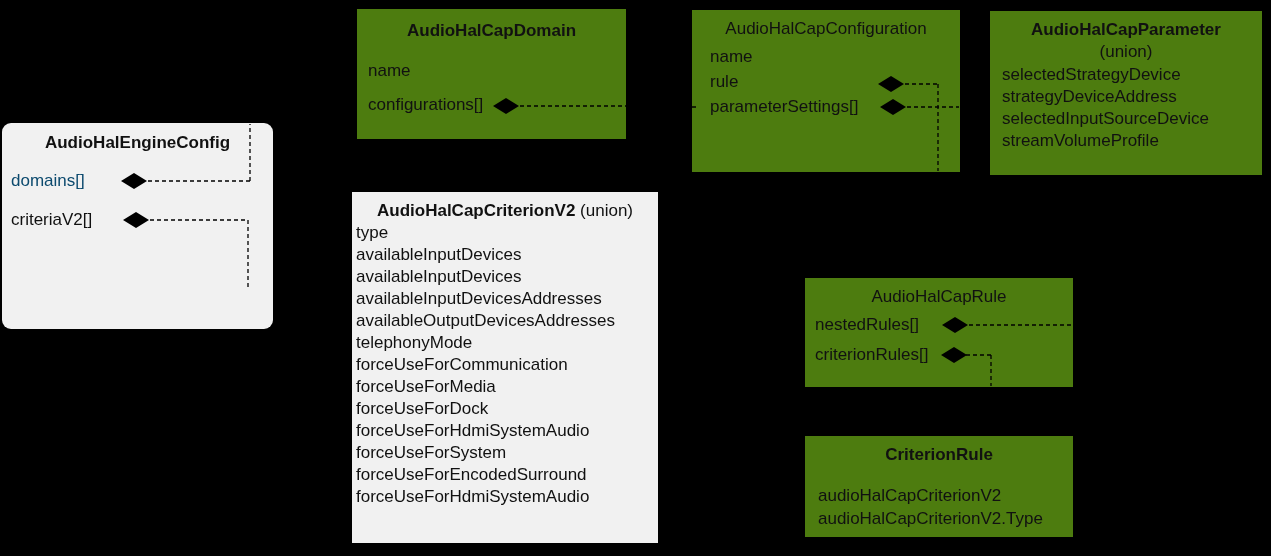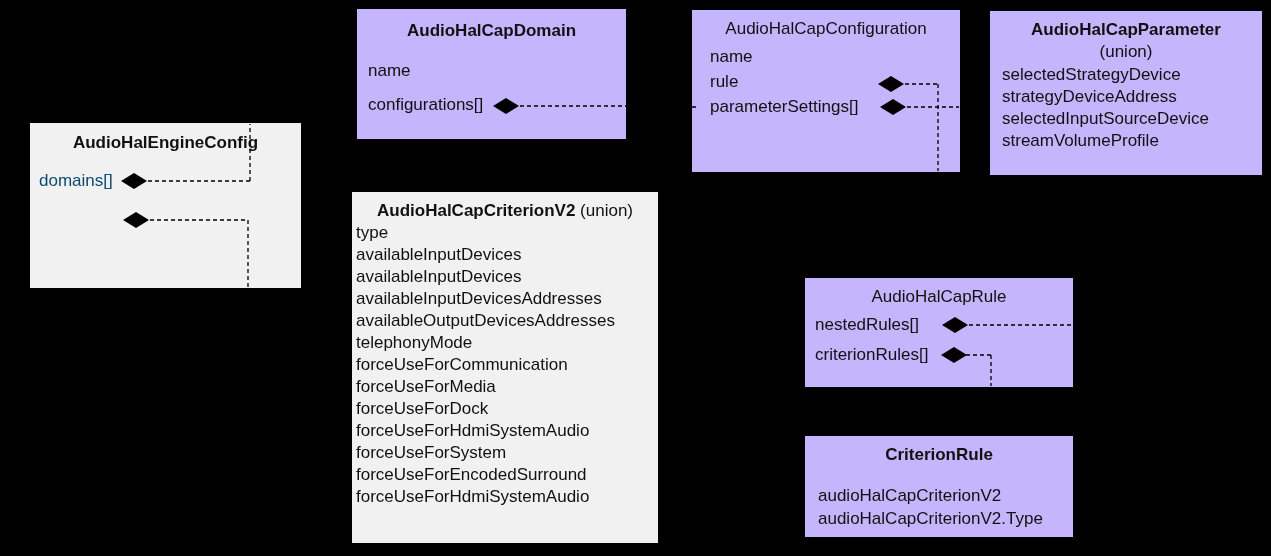--- a/index.html
+++ b/index.html
@@ -4,21 +4,21 @@
 <style>
   html,body{margin:0;padding:0;background:#000;}
   #stage{
     position:relative;
     width:1271px;height:556px;
     background:#000;
     overflow:hidden;
     font-family:"Liberation Sans", sans-serif;
   }
   .box{position:absolute;box-sizing:border-box;}
-  .box.green{background:#c4b5fd;}
+  .box.green{background:#4d7c0f;}
   .box.gray{background:#f1f1f1;}
   .box-title{
     position:absolute;left:0;right:0;
     text-align:center;
     font-size:17px;line-height:22px;color:#111;
     white-space:nowrap;
   }
   .box-title .t-bold{font-weight:700;}
   .box-subtitle{
     position:absolute;left:0;right:0;
@@ -27,21 +27,21 @@
     white-space:nowrap;
   }
   .fields{
     position:absolute;left:0;right:0;
     font-size:17px;color:#111;
     white-space:nowrap;
   }
   .field-row{white-space:nowrap;}
 
   
-  #box-engine{left:30px;top:123px;width:271px;height:165px;}
+  #box-engine{left:2px;top:123px;width:271px;height:206px;border-radius:9px;}
   #box-engine .box-title{top:9px;font-weight:700;}
   #box-engine .fields{top:38px;line-height:39px;padding-left:9px;}
 
   #box-domain{left:357px;top:9px;width:269px;height:130px;}
   #box-domain .box-title{top:11px;font-weight:700;}
   #box-domain .fields{top:45px;line-height:34px;padding-left:11px;}
 
   #box-config{left:692px;top:10px;width:268px;height:162px;}
   #box-config .box-title{top:8px;}
   #box-config .fields{top:34px;line-height:25px;padding-left:18px;}
@@ -67,20 +67,21 @@
 </style>
 </head>
 <body>
 
 <div id="stage">
 
   <div class="box gray" id="box-engine">
     <div class="box-title"><span class="t-bold">AudioHalEngineConfig</span></div>
     <div class="fields">
         <div class="field-row" style="color: #0c4a6e;">domains[]</div>
+        <div class="field-row">criteriaV2[]</div>
       </div>
   </div>
 
   <div class="box green" id="box-domain">
     <div class="box-title"><span class="t-bold">AudioHalCapDomain</span></div>
     <div class="fields">
         <div class="field-row">name</div>
         <div class="field-row">configurations[]</div>
       </div>
   </div>

